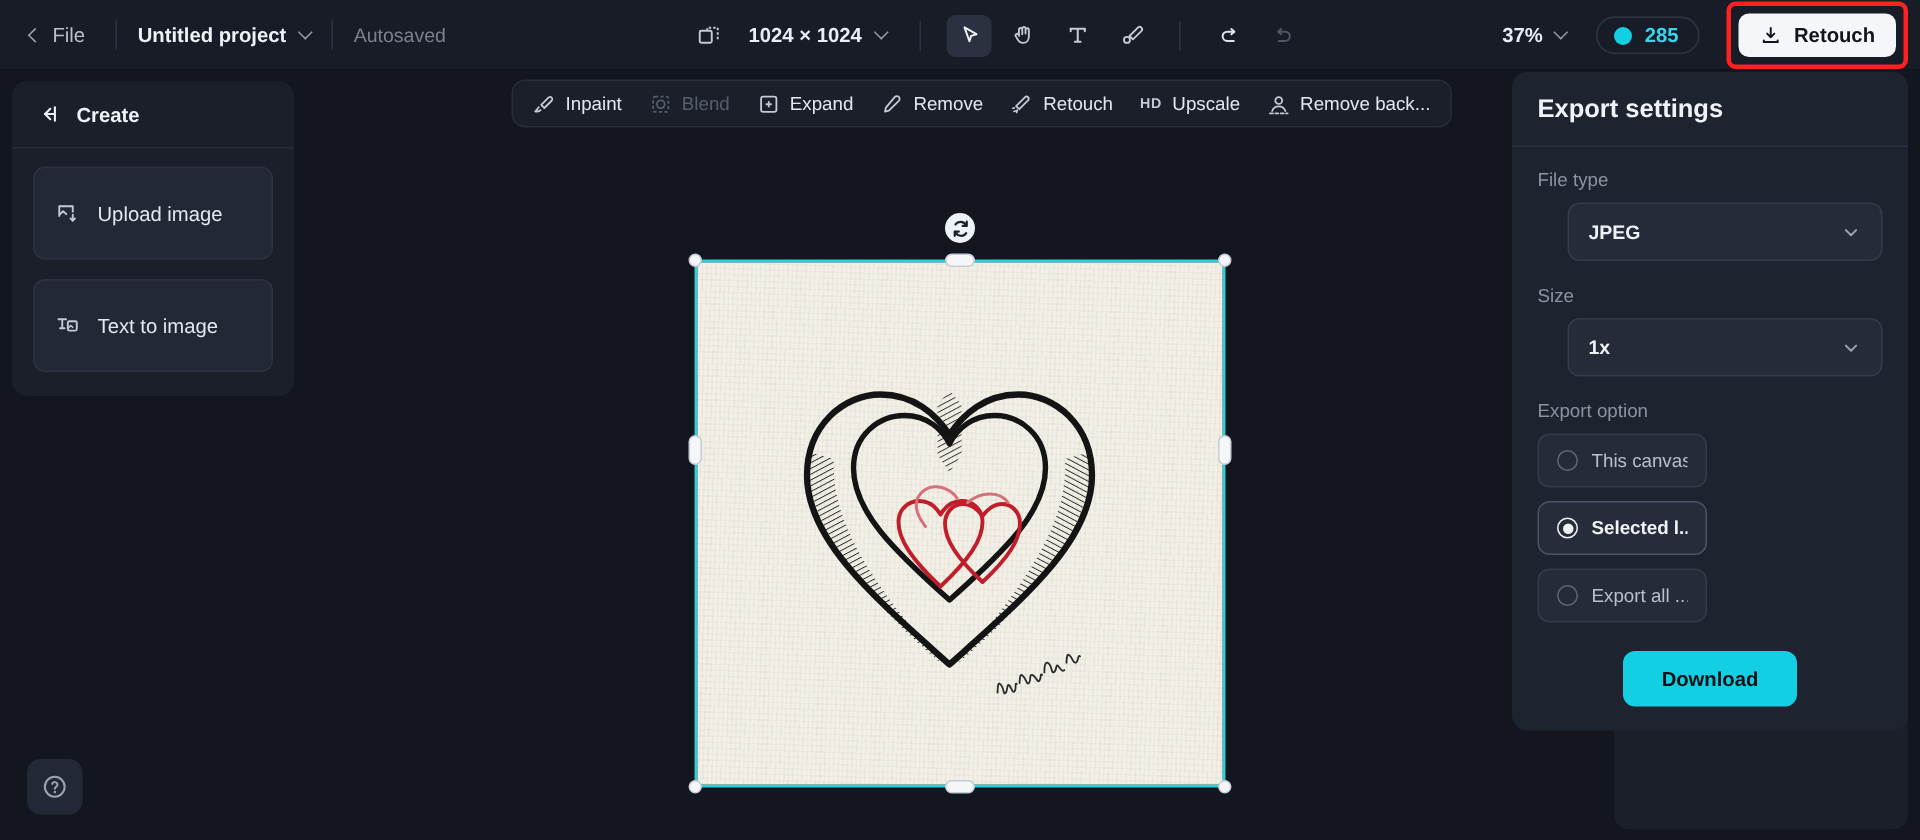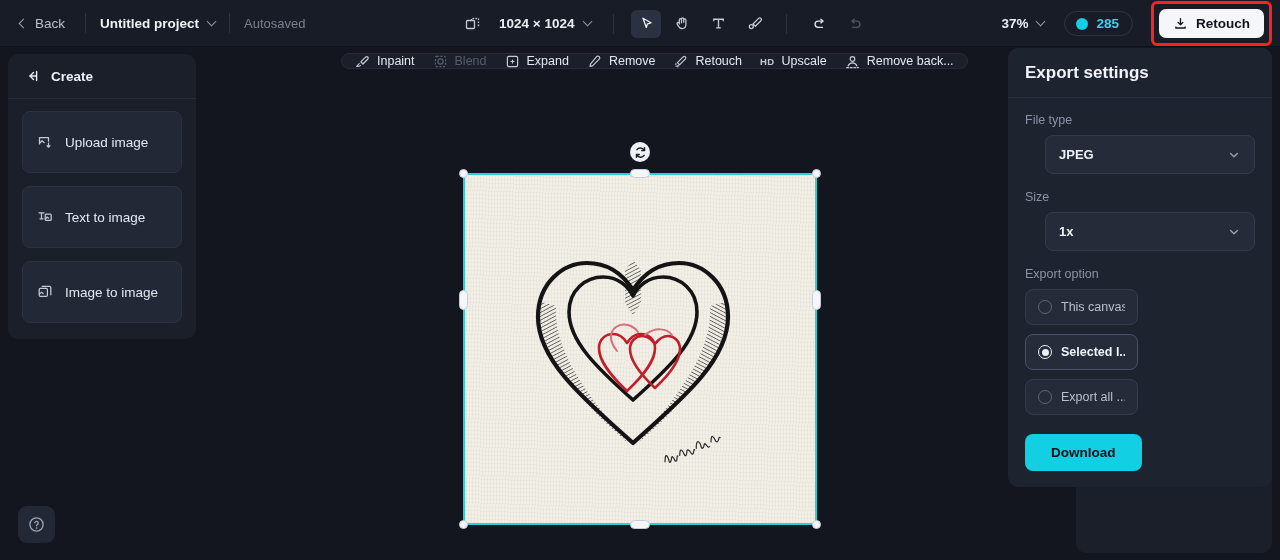--- a/index.html
+++ b/index.html
@@ -92,21 +92,21 @@
     display: flex; align-items: center; gap: 12px;
     background: #232836; border: 1px solid #2c3240; border-radius: 8px;
     padding: 22px 14px; cursor: pointer;
   }
   .sb-item-label { color: #e3e8f0; font-size: 13.5px; }
 
   
   .float-toolbar {
     position: absolute; left: 341px; top: 53px;
     background: #1b1f2a; border: 1px solid #262c39; border-radius: 9px;
-    height: 16px; display: flex; align-items: center; padding: 0 4px;
+    height: 32px; display: flex; align-items: center; padding: 0 4px;
     z-index: 25;
   }
   .ft-item {
     display: flex; align-items: center; gap: 7px;
     padding: 6px 9px; border-radius: 6px; cursor: pointer;
     color: #e3e8f0; font-size: 12.5px; white-space: nowrap;
   }
   .ft-item.disabled { color: #565d6c; cursor: default; }
 
   
@@ -162,21 +162,21 @@
   .radio-dot {
     width: 14px; height: 14px; border-radius: 50%;
     border: 1.6px solid #5d6574; flex: 0 0 auto;
     display: flex; align-items: center; justify-content: center;
   }
   .radio-btn.selected .radio-dot { border-color: #eef1f6; }
   .radio-dot i { display: none; width: 7px; height: 7px; border-radius: 50%; background: #eef1f6; }
   .radio-btn.selected .radio-dot i { display: block; }
   .radio-label { color: #b8c0cd; font-size: 12.5px; white-space: nowrap; overflow: hidden; }
   .radio-btn.selected .radio-label { color: #f0f3f8; font-weight: bold; }
-  .dl-row { display: flex; justify-content: flex-start; margin-top: 19px; }
+  .dl-row { display: flex; justify-content: center; margin-top: 19px; }
   .dl-btn {
     background: #12cfe3; color: #0d1016; font-size: 13.5px; font-weight: bold;
     border-radius: 8px; padding: 11px 26px; cursor: pointer;
   }
 
   .ghost-panel {
     position: absolute; right: 8px; top: 418px; width: 196px; height: 135px;
     background: #1b1f2a; border-radius: 10px; z-index: 10;
   }
 
@@ -190,21 +190,21 @@
 </style>
 </head>
 <body>
 
 <div id="app">
 
   <div class="topbar">
     <div class="tb-left">
       <div class="back-btn">
         <span class="chev-left"></span>
-        <span>Back</span>
+        <span>File</span>
       </div>
       <div class="tb-divider"></div>
       <span class="proj-name">Untitled project</span>
       <span class="chev-down"></span>
       <div class="tb-divider"></div>
       <span class="autosaved">Autosaved</span>
     </div>
 
     <div class="tb-center">
       <div class="tool-btn">
@@ -368,28 +368,20 @@
 
       <div class="sb-item">
         <svg width="16" height="16" viewBox="0 0 16 16" fill="none">
           <path d="M2 3.8h5M4.5 3.8v6M3 9.8h3" stroke="#c3cad6" stroke-width="1.25" stroke-linecap="round"></path>
           <rect x="8.2" y="5.2" width="6" height="6.2" rx="1" stroke="#c3cad6" stroke-width="1.25"></rect>
           <path d="M8.2 10l2-2 1.6 1.5" stroke="#c3cad6" stroke-width="1.1" stroke-linejoin="round"></path>
         </svg>
         <span class="sb-item-label">Text to image</span>
       </div>
 
-      <div class="sb-item">
-        <svg width="16" height="16" viewBox="0 0 16 16" fill="none">
-          <rect x="2.2" y="4.4" width="8.2" height="8" rx="1.2" stroke="#c3cad6" stroke-width="1.25"></rect>
-          <path d="M5.2 2.4h7.4a1.2 1.2 0 011.2 1.2v7.2" stroke="#c3cad6" stroke-width="1.25" stroke-linecap="round"></path>
-          <path d="M2.2 10.4l2.4-2.3 2 1.9" stroke="#c3cad6" stroke-width="1.1" stroke-linejoin="round"></path>
-        </svg>
-        <span class="sb-item-label">Image to image</span>
-      </div>
     </div>
   </div>
 
   <div class="float-toolbar">
 
     <div class="ft-item">
       <svg width="15" height="15" viewBox="0 0 15 15" fill="none">
         <path d="M10.8 2.9a1.5 1.5 0 012.1 2.1l-5 5-2.1-2.1 5-5z" stroke="#c3cad6" stroke-width="1.2" stroke-linejoin="round"></path>
         <path d="M4.6 9.2c-1.2.6-1.6 2.2-2.8 3.1 1.7.4 3.2-.3 3.9-1.3" stroke="#c3cad6" stroke-width="1.2" stroke-linejoin="round"></path>
       </svg>

